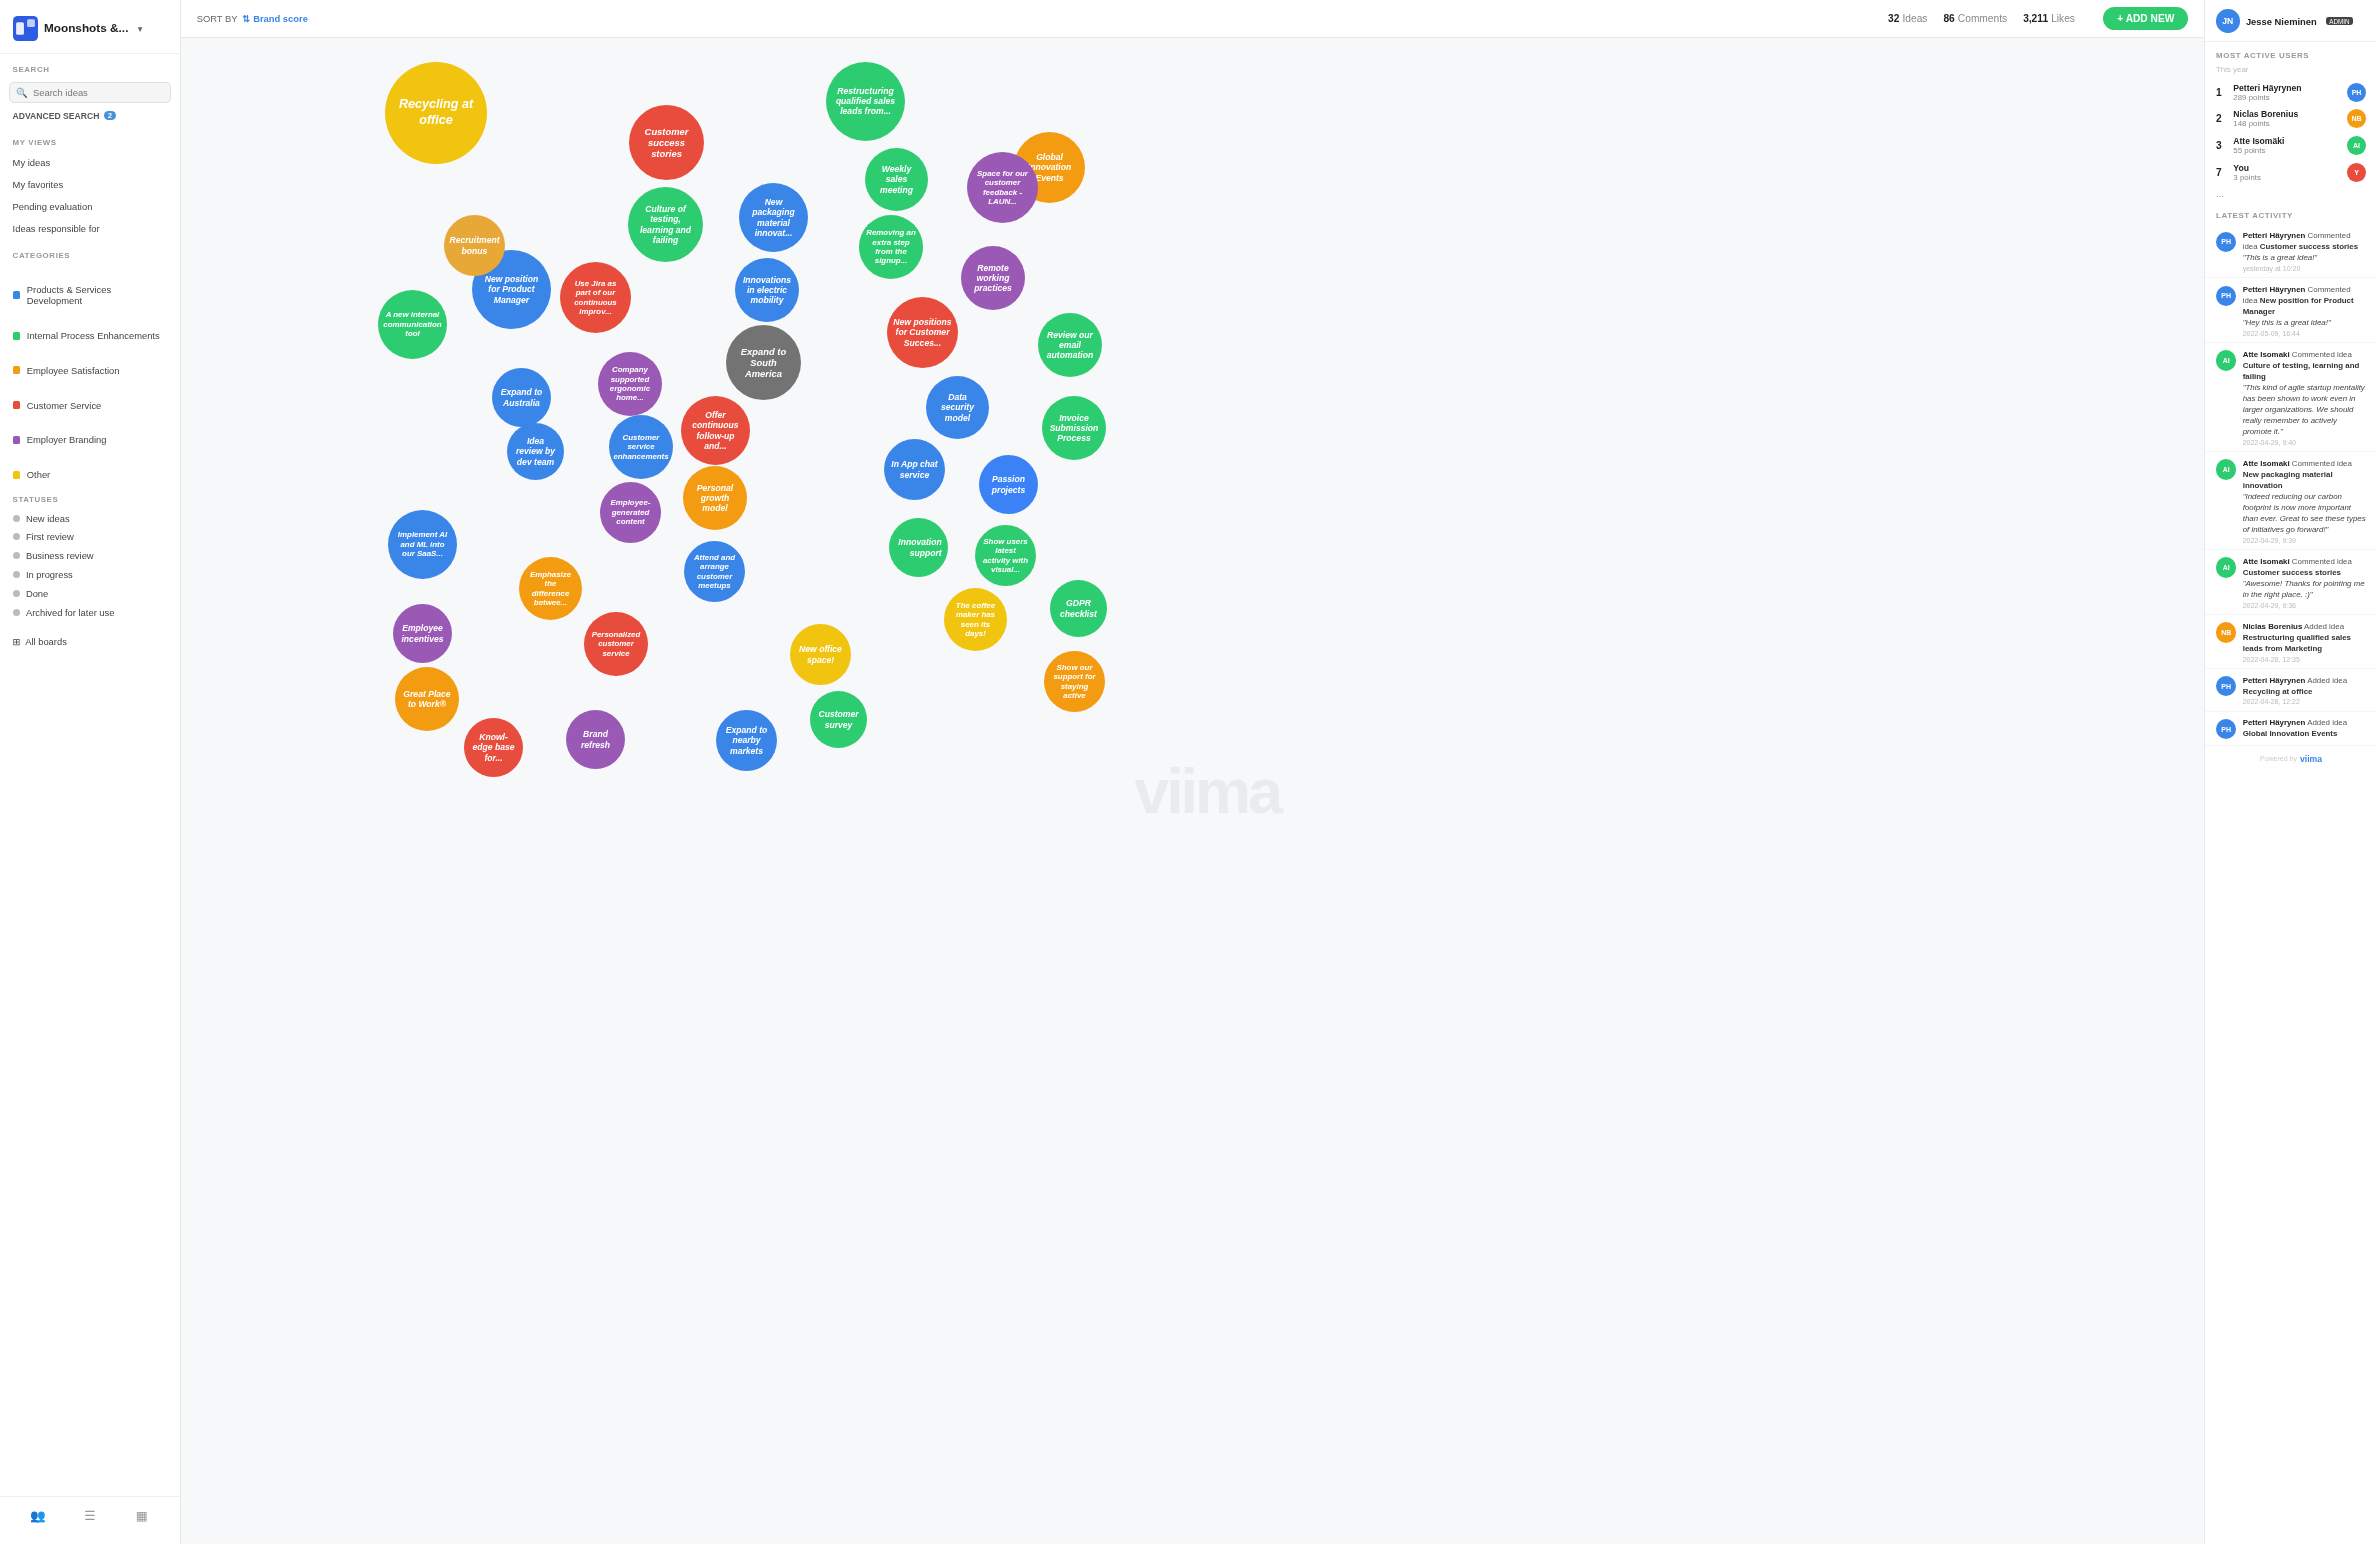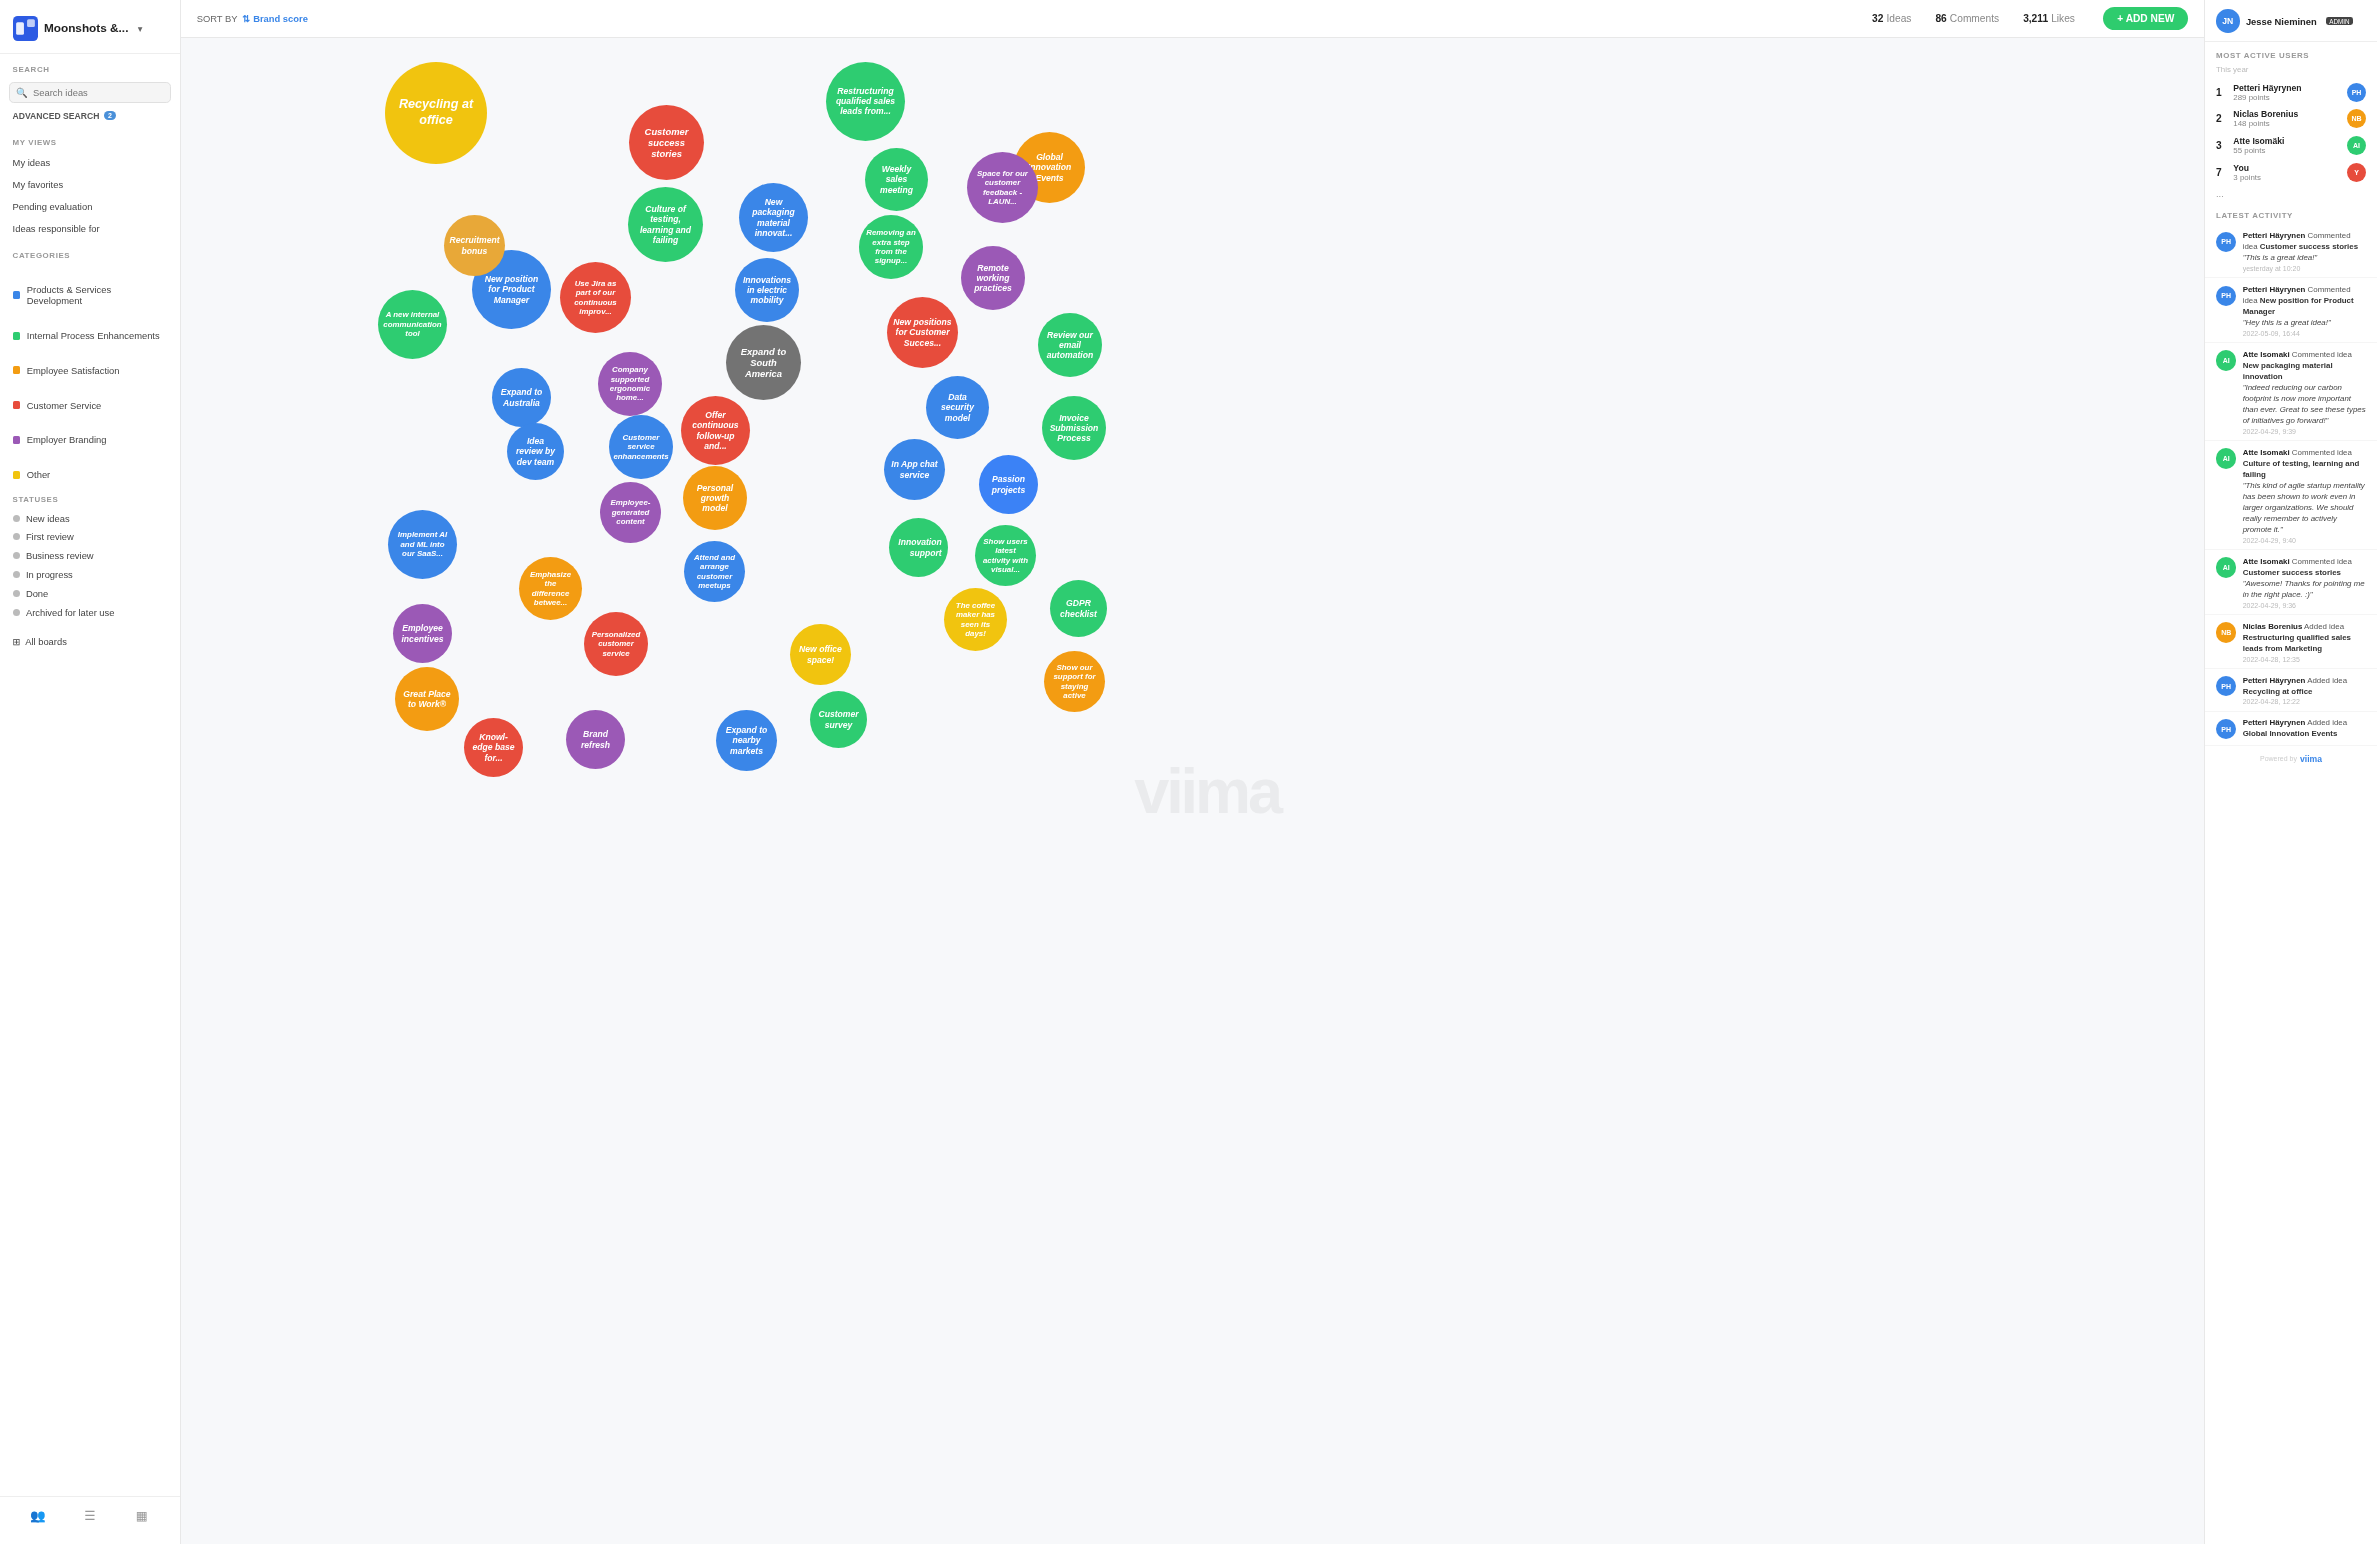--- a/index.html
+++ b/index.html
@@ -37,21 +37,21 @@
     .sidebar-footer { display: flex; justify-content: space-around; padding: 7.9px 12.6px; border-top: 0.8px solid #eee; margin-top: auto; }
     .footer-icon { width: 22px; height: 22px; display: flex; align-items: center; justify-content: center; color: #999; cursor: pointer; font-size: 12.6px; }
 
     
     #main { flex: 1; display: flex; flex-direction: column; height: 100vh; overflow: hidden; position: relative; }
 
     
     #topbar { background: #fff; border-bottom: 0.8px solid #e8e8e8; display: flex; align-items: center; padding: 0 15.7px; height: 38px; gap: 15.7px; flex-shrink: 0; }
     .sort-by { display: flex; align-items: center; gap: 4.7px; font-size: 9.4px; color: #666; }
     .sort-value { color: #3a86e8; font-weight: 600; display: flex; align-items: center; gap: 3.1px; cursor: pointer; }
-    .stats { display: flex; align-items: center; gap: 24px; margin-left: auto; margin-right: 12.6px; }
+    .stats { display: flex; align-items: center; gap: 16px; margin-left: auto; margin-right: 12.6px; }
     .stat-item { display: flex; align-items: center; gap: 3.1px; font-size: 10.2px; }
     .stat-num { font-weight: 700; color: #222; }
     .stat-label { color: #888; }
     .add-new-btn { background: #2ecc6e; color: #fff; border: none; border-radius: 17.3px; padding: 6.3px 14px; font-size: 10.2px; font-weight: 600; cursor: pointer; display: flex; align-items: center; gap: 3.1px; }
 
     
     #bubble-area { flex: 1; position: relative; overflow: hidden; background: #f7f8fa; }
     .bubble { position: absolute; border-radius: 50%; display: flex; align-items: center; justify-content: center; text-align: center; cursor: pointer; font-weight: 600; color: #fff; line-height: 1.2; transition: transform 0.15s; font-style: italic; }
     .viima-watermark { position: absolute; font-size: 63px; font-weight: 800; color: rgba(180,180,180,0.18); pointer-events: none; left: 50%; top: 50%; transform: translate(-40%, -50%); letter-spacing: -3.1px; white-space: nowrap; }
 
@@ -327,34 +327,34 @@
       </div>
       <div class="activity-time">2022-05-09, 16:44</div>
     </div>
   </div>
       <div class="activity-item">
     <div class="activity-avatar" style="background:#2ecc71;">AI</div>
     <div>
       <div class="activity-text">
         <span class="actor">Atte Isomaki</span>
         <span> Commented idea </span>
-        <span class="idea-name">New packaging material innovation</span><br><span class="quote">"Indeed reducing our carbon footprint is now more important than ever. Great to see these types of initiatives go forward!"</span>
-      </div>
-      <div class="activity-time">2022-04-29, 9:39</div>
+        <span class="idea-name">Culture of testing, learning and failing</span><br><span class="quote">"This kind of agile startup mentality has been shown to work even in larger organizations. We should really remember to actively promote it."</span>
+      </div>
+      <div class="activity-time">2022-04-29, 9:40</div>
     </div>
   </div>
       <div class="activity-item">
     <div class="activity-avatar" style="background:#2ecc71;">AI</div>
     <div>
       <div class="activity-text">
         <span class="actor">Atte Isomaki</span>
         <span> Commented idea </span>
-        <span class="idea-name">Culture of testing, learning and failing</span><br><span class="quote">"This kind of agile startup mentality has been shown to work even in larger organizations. We should really remember to actively promote it."</span>
-      </div>
-      <div class="activity-time">2022-04-29, 9:40</div>
+        <span class="idea-name">New packaging material innovation</span><br><span class="quote">"Indeed reducing our carbon footprint is now more important than ever. Great to see these types of initiatives go forward!"</span>
+      </div>
+      <div class="activity-time">2022-04-29, 9:39</div>
     </div>
   </div>
       <div class="activity-item">
     <div class="activity-avatar" style="background:#2ecc71;">AI</div>
     <div>
       <div class="activity-text">
         <span class="actor">Atte Isomaki</span>
         <span> Commented idea </span>
         <span class="idea-name">Customer success stories</span><br><span class="quote">"Awesome! Thanks for pointing me in the right place. :)"</span>
       </div>

